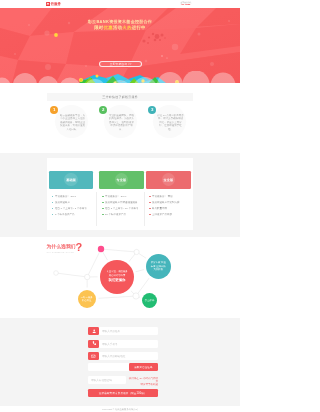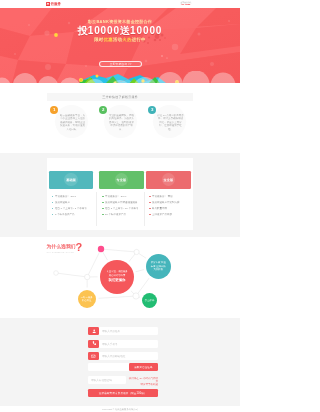--- a/index.html
+++ b/index.html
@@ -234,23 +234,20 @@
         <circle cx="95" cy="19" r="11"></circle>
         <circle cx="120" cy="20" r="11"></circle>
         <circle cx="145" cy="18" r="12"></circle>
         <circle cx="170" cy="14" r="13"></circle>
         <circle cx="196" cy="13" r="13.5"></circle>
         <circle cx="223" cy="14" r="12.5"></circle>
       </g>
     </svg>
     <div class="hero-txt">
       <div class="h-sub">彩云BANK资投资本基金控股合作</div>
-      <div class="h-main">
-        <span>投</span><span class="num">10000</span><span>送</span><span class="num">10000</span>
-      </div>
       <div class="h-tag">
         <span>限时</span><span class="hl">优惠</span><span>活动</span><span class="hl">火热</span><span>进行中</span>
       </div>
     </div>
     <div class="h-btn">立即免费咨询 &gt;&gt;</div>
   </div>
 
   <div class="sec" style="top:83px;height:70px;background:#fff;">
     <div class="bar-title" style="top:9.5px;">三分钟快速了解彩云服务</div>
 

